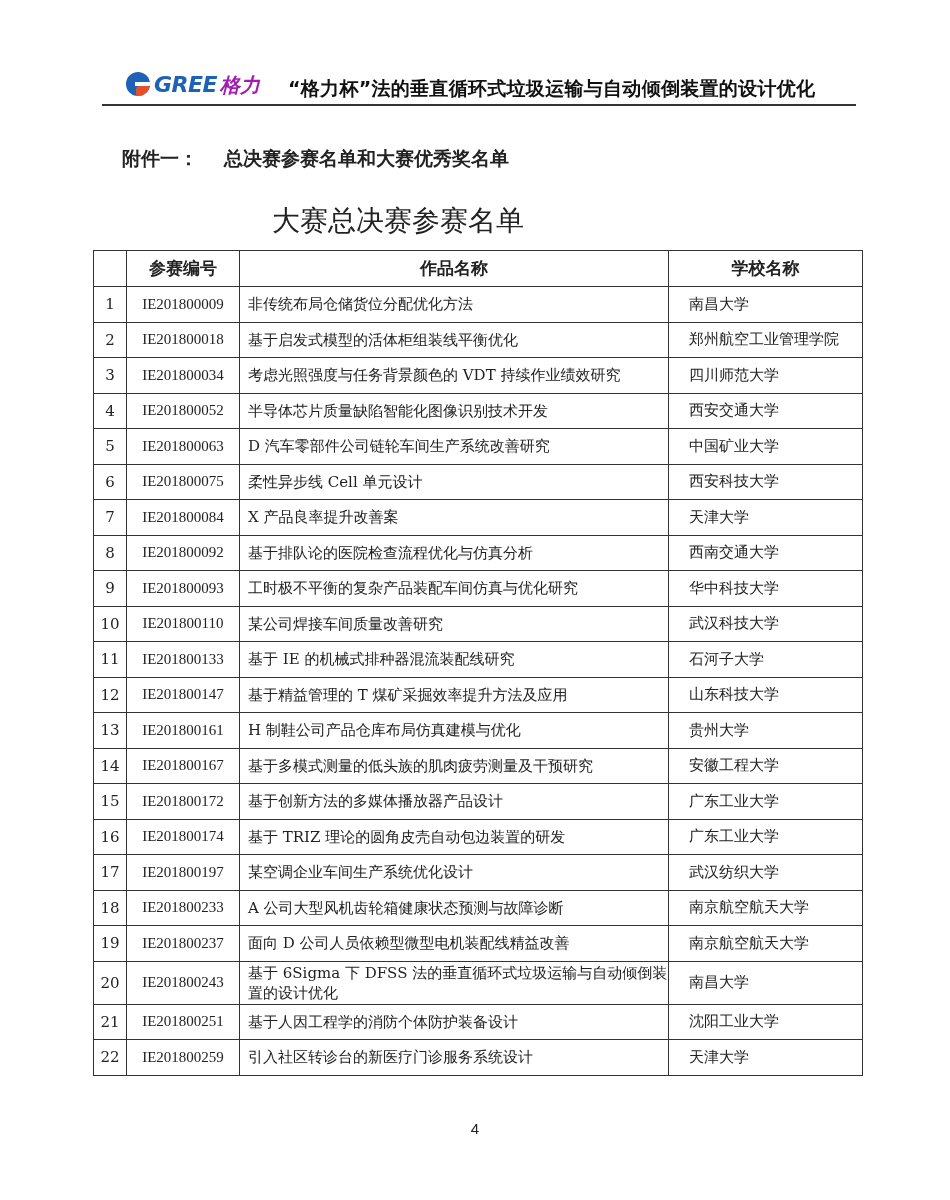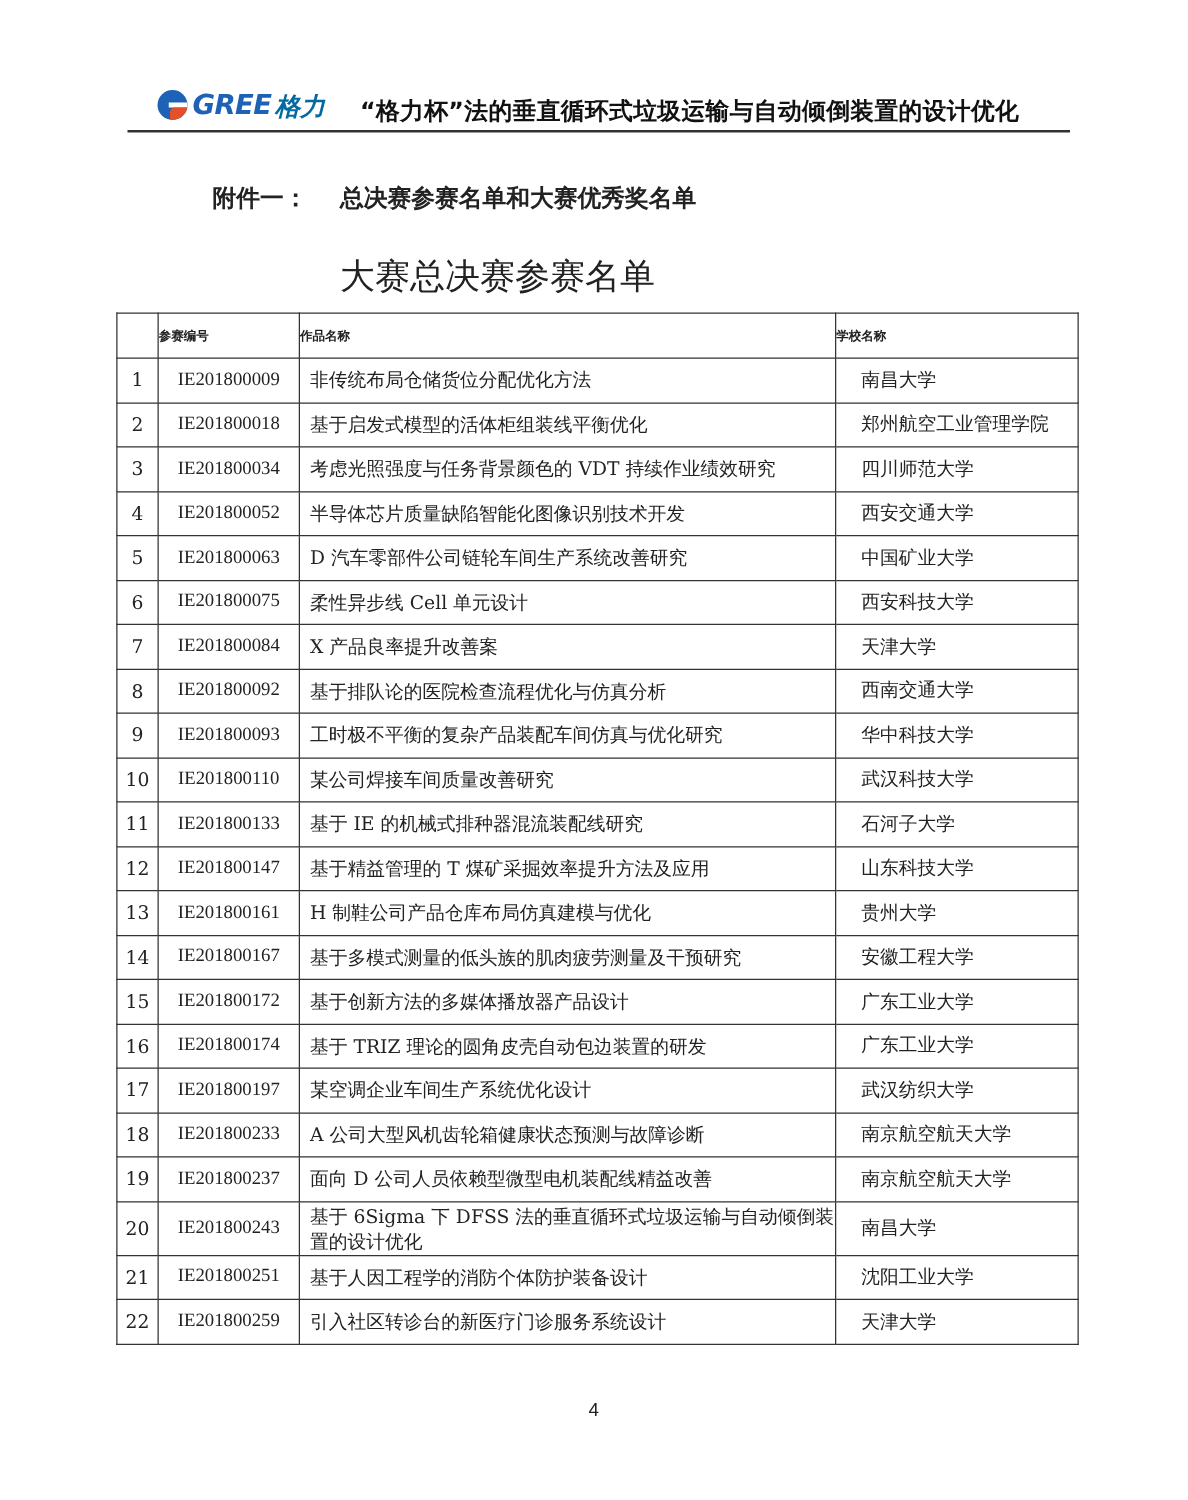--- a/index.html
+++ b/index.html
@@ -5,32 +5,32 @@
     html, body { margin:0; padding:0; }
     body { width:950px; height:1200px; background:#ffffff; position:relative; overflow:hidden;
            font-family:"DejaVu Serif","Liberation Serif",serif; color:#222; }
     .header { position:absolute; left:126px; top:68px; width:730px; height:36px; }
     .logo { position:absolute; left:0; top:4px; height:28px; display:flex; }
     .logo-mark { width:24px; height:24px; border-radius:50%; background:#1e62b8; position:relative; overflow:hidden; }
     .logo-mark::before { content:""; position:absolute; left:9px; top:10px; width:15px; height:4px; background:#fff; }
     .logo-mark::after { content:""; position:absolute; left:10px; top:14px; width:14px; height:10px; background:#e4502a; border-top-left-radius:4px; }
     .logo-text { font-family:"DejaVu Sans","Liberation Sans",sans-serif; font-weight:bold; font-style:italic;
                  color:#1e62b8; font-size:22px; margin-left:4px; letter-spacing:-0.5px; }
-    .logo-cn { font-family:"DejaVu Serif",serif; font-style:italic; font-weight:bold; color:#0369a1; font-size:20px; margin-left:3px; }
+    .logo-cn { font-family:"DejaVu Serif",serif; font-style:italic; font-weight:bold; color:#a21caf; font-size:20px; margin-left:3px; }
     .header-title { position:absolute; left:162px; top:8px; font-family:"DejaVu Sans","Liberation Sans",sans-serif;
                     font-weight:bold; font-size:19px; color:#111; letter-spacing:0.3px; white-space:nowrap; }
     .header-rule { position:absolute; left:102px; top:104px; width:754px; height:2px; background:#333; }
     .attach { position:absolute; left:122px; top:146px; font-family:Liberation Serif, serif;
-              font-weight:bold; font-size:19px; color:#222; white-space:nowrap;margin-left:48px; }
+              font-weight:bold; font-size:19px; color:#222; white-space:nowrap; }
     .attach .gap { display:inline-block; width:26px; }
     .doc-title { position:absolute; left:0; width:786px; top:202px; text-align:center;
                  font-family:"DejaVu Sans","Liberation Sans",sans-serif; font-size:28px; color:#222; padding-left:10px; box-sizing:border-box; }
     table { position:absolute; left:93px; top:250px; width:769px; border-collapse:collapse; table-layout:fixed; }
     th, td { border:1.5px solid #333; font-size:15px; color:#222; padding:0; }
-    th { height:35px; font-family:"DejaVu Sans","Liberation Sans",sans-serif; font-weight:bold; font-size:10px; text-align:left; }
+    th { height:35px; font-family:"DejaVu Sans","Liberation Sans",sans-serif; font-weight:bold; font-size:17px; text-align:center; }
     td { height:34.5px; }
     td.no { text-align:center; }
     td.id { text-align:center; font-family:"Liberation Serif",serif; font-size:15px; }
     td.work { padding-left:8px; line-height:20px; }
     td.school { padding-left:20px; }
     tr.tall td { height:42px; }
     .page-num { position:absolute; left:0; width:950px; top:1120px; text-align:center; font-family:"Liberation Sans",sans-serif; font-size:15px; color:#222; }
   </style>
 </head>
 <body>

